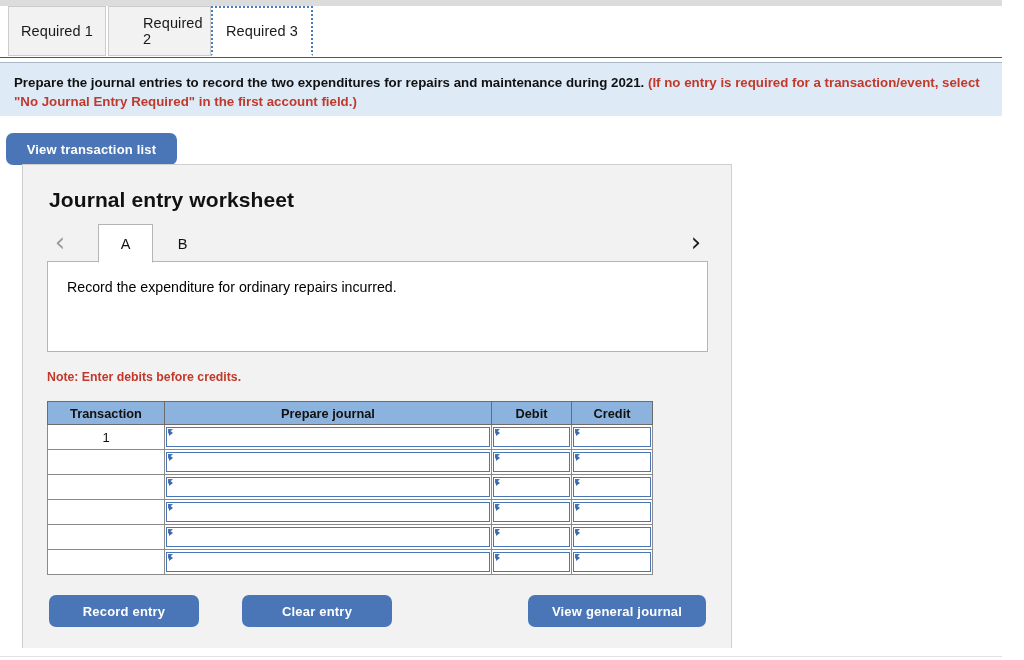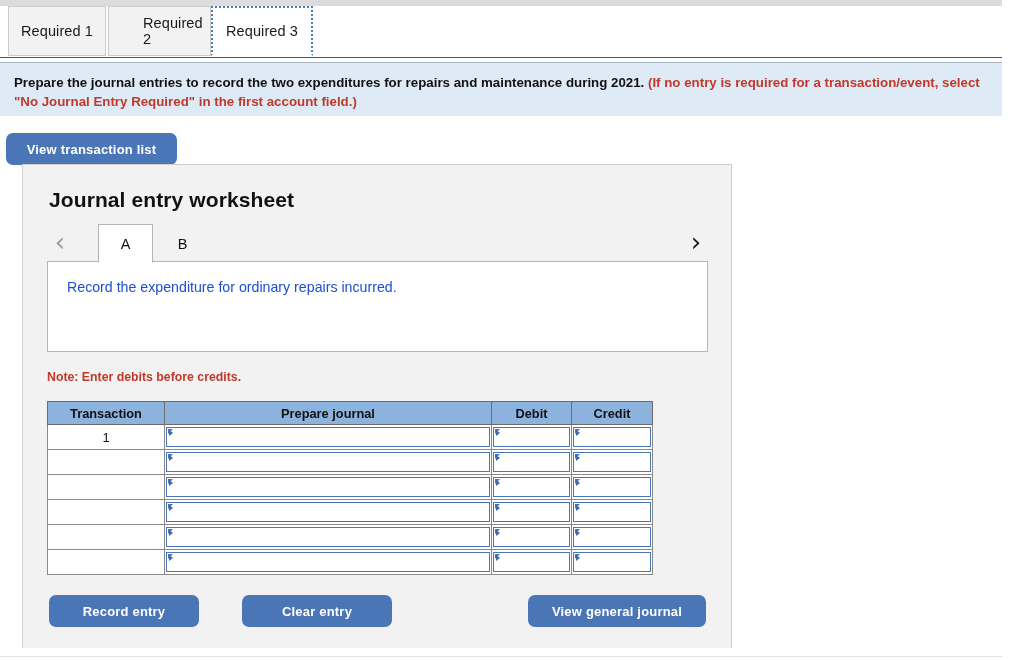--- a/index.html
+++ b/index.html
@@ -169,21 +169,21 @@
     position: absolute;
     top: 96px;
     left: 24px;
     width: 661px;
     height: 91px;
     box-sizing: border-box;
     background: #ffffff;
     border: 1px solid #b5b5b5;
     padding: 17px 0 0 19px;
     font-size: 14.2px;
-    color: #1d4ed8;
+    color: #000000;
   }
 
   .note {
     position: absolute;
     top: 205px;
     left: 24px;
     font-size: 12.3px;
     font-weight: bold;
     color: #c0392b;
   }

